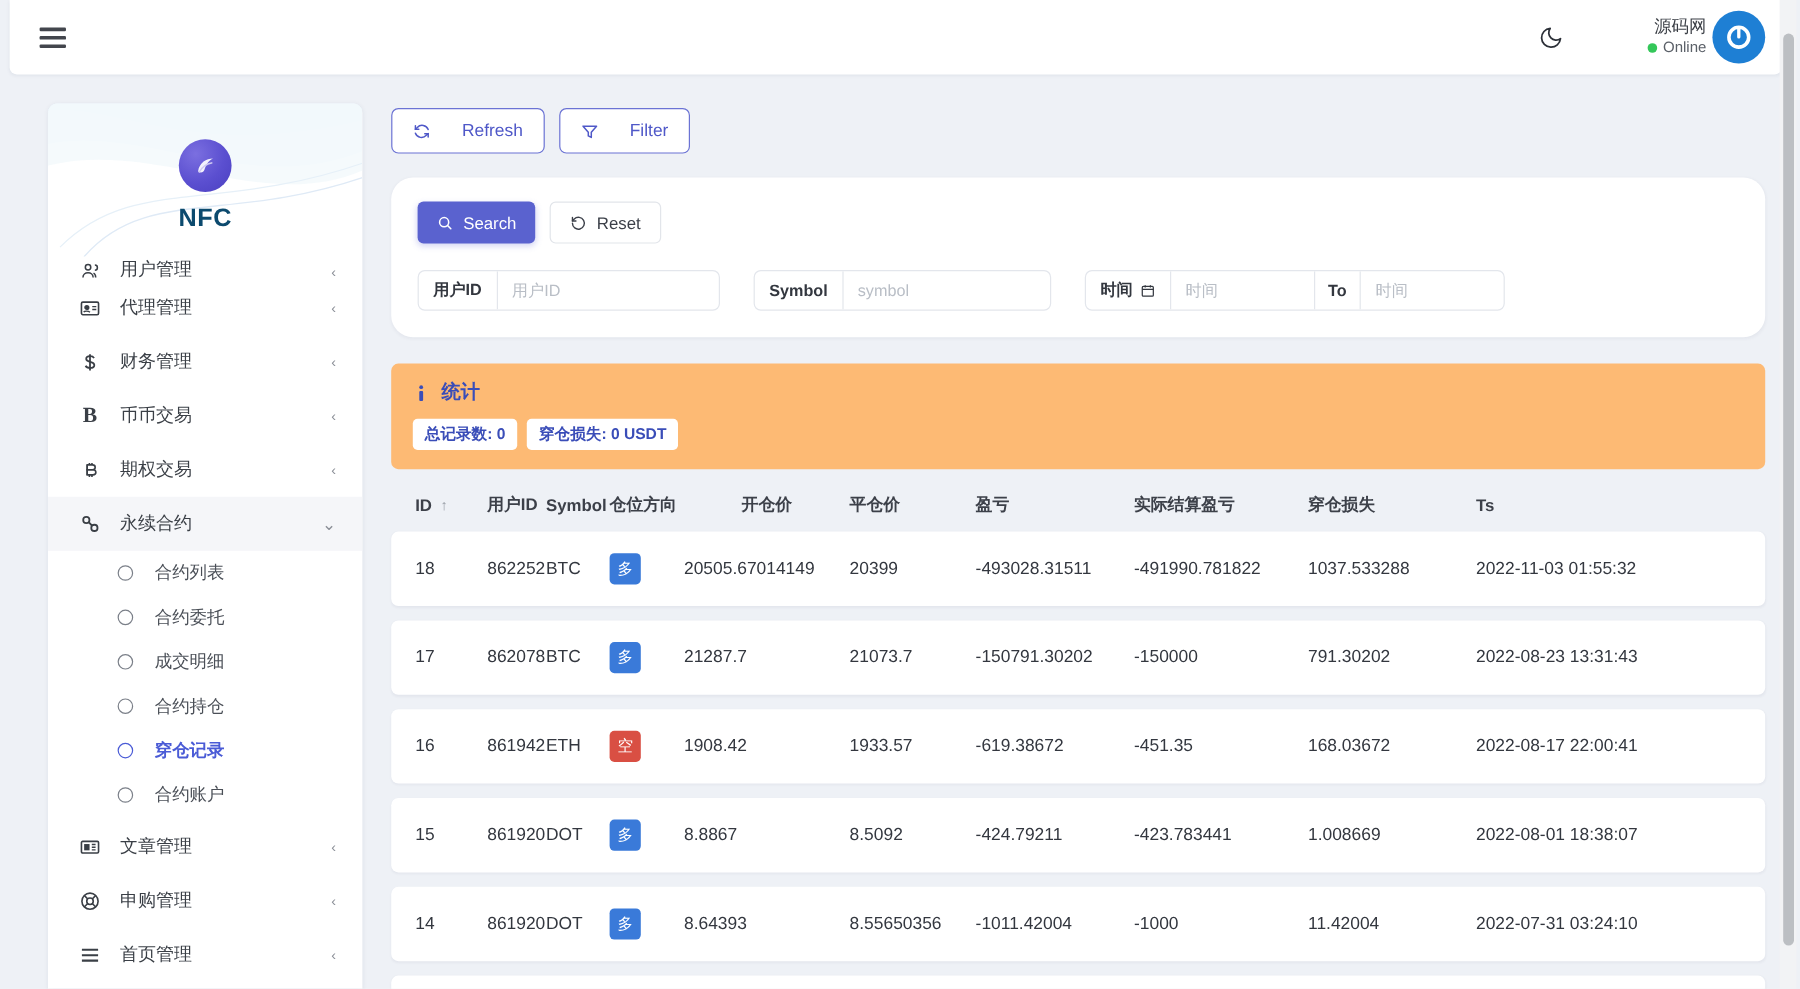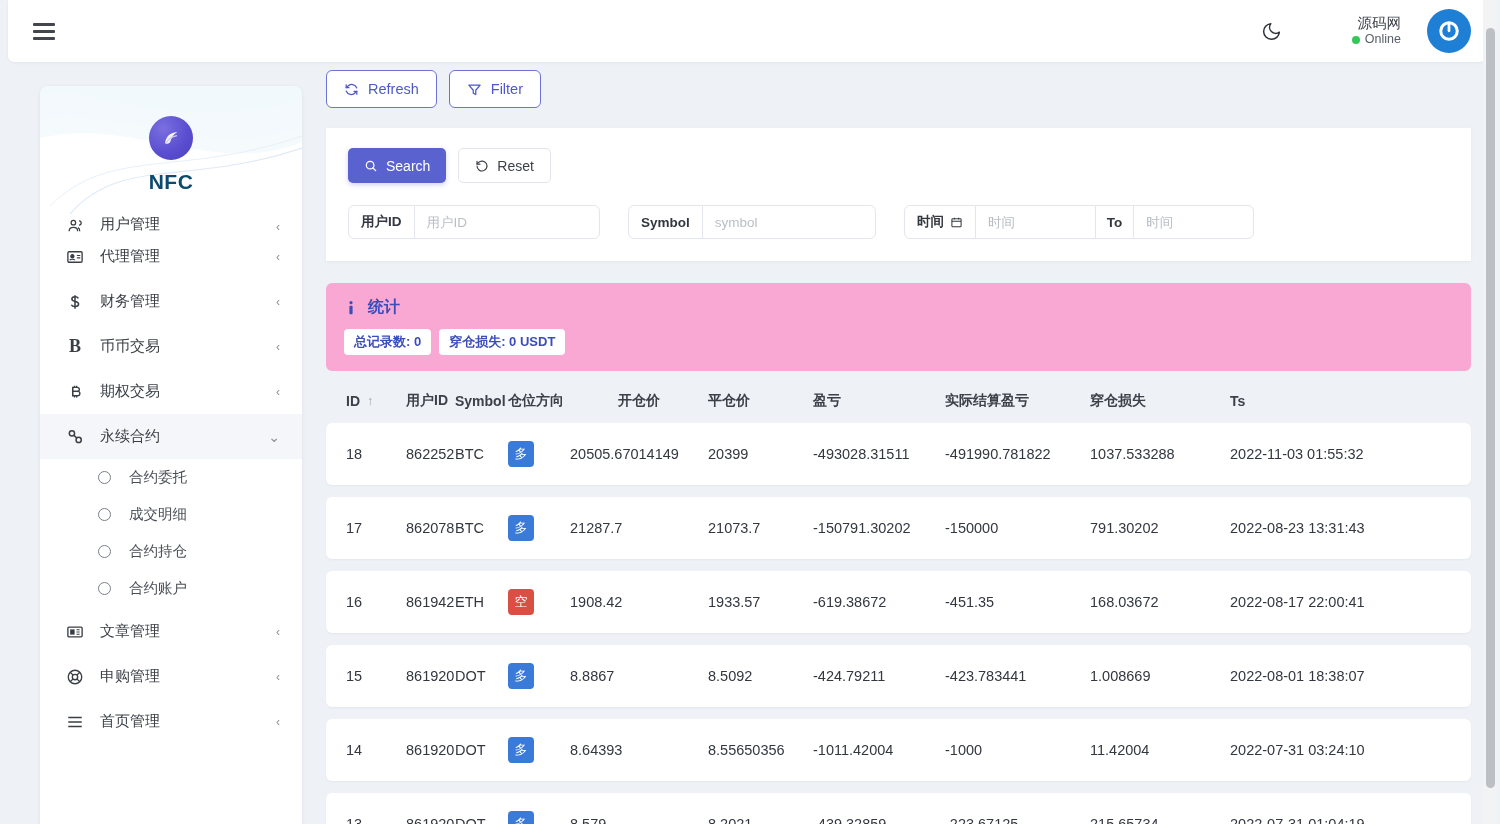--- a/index.html
+++ b/index.html
@@ -26,21 +26,21 @@
   }
   .hamburger i { display: block; height: 3px; background: #43464d; border-radius: 1px; }
   .topbar-right {
     margin-left: auto; display: flex; align-items: center; gap: 0;
     height: 100%; padding-right: 14px;
   }
   .moon-btn {
     width: 40px; height: 40px; display: flex; align-items: center; justify-content: center;
     cursor: pointer; margin-right: 60px;
   }
-  .user-block { display: flex; align-items: center; gap: 26px; }
+  .user-block { display: flex; align-items: center; gap: 5px; }
   .user-text { text-align: right; line-height: 1.25; }
   .user-name { font-size: 14.5px; color: #3b3f46; }
   .user-status {
     font-size: 12.5px; color: #5b6068;
     display: flex; align-items: center; justify-content: center; gap: 5px;
   }
   .dot-online {
     width: 8px; height: 8px; border-radius: 50%; background: #34c759; display: inline-block;
   }
   .avatar {
@@ -106,25 +106,26 @@
   .sub-item.active .sub-label { color: #4a5bd6; font-weight: bold; }
 
   
   .content {
     position: absolute; left: 326px; top: 70px; width: 1145px; height: 754px;
   }
   .toolbar { display: flex; gap: 12px; margin-bottom: 20px; }
   .btn-outline {
     height: 38px; padding: 0 17px; border: 1px solid #6b73d4; border-radius: 6px;
     background: #fff; color: #4f58c8; font-size: 14.5px;
-    display: flex; align-items: center; gap: 9px; cursor: pointer;
+    display: flex; align-items: center; gap: 26px; cursor: pointer;
     font-family: "Liberation Sans", sans-serif;
+    margin-top: 20px;
   }
   .panel {
-    background: #fff; border-radius: 0; padding: 20px 22px 22px 22px;
+    background: #fff; border-radius: 18px; padding: 20px 22px 22px 22px;
     box-shadow: 0 1px 3px rgba(30,40,70,.05);
   }
   .panel-actions { display: flex; gap: 12px; margin-bottom: 22px; }
   .btn-primary {
     height: 35px; padding: 0 16px; border-radius: 5px; border: none;
     background: #5a62cf; color: #fff; font-size: 14px;
     display: flex; align-items: center; gap: 8px; cursor: pointer;
     font-family: "Liberation Sans", sans-serif;
     box-shadow: 0 2px 5px rgba(90,98,207,.28);
   }
@@ -157,21 +158,21 @@
   }
   .f-user { width: 252px; }
   .f-user input { width: 100%; }
   .f-symbol { width: 248px; }
   .f-symbol input { width: 100%; }
   .f-time { width: 350px; }
   .f-time input { width: 110px; flex: 1; }
 
   
   .stats {
-    margin-top: 22px; background: #f9a8d4; border-radius: 6px;
+    margin-top: 22px; background: #fdba74; border-radius: 6px;
     padding: 14px 18px 16px 18px;
   }
   .stats-title {
     display: flex; align-items: center; gap: 10px;
     font-size: 16px; font-weight: bold; color: #3a4db8; margin-bottom: 11px;
   }
   .stats-badges { display: flex; gap: 8px; }
   .badge {
     background: #fff; border-radius: 4px; padding: 4px 10px;
     font-size: 13px; color: #3a4db8; font-weight: bold; white-space: nowrap;
@@ -340,29 +341,37 @@
             <path d="M10.2 10.6l3.2 3.2"></path>
           </svg>
         </span>
         <span class="menu-label">永续合约</span>
         <span class="menu-caret" style="font-size:14px;">⌄</span>
       </div>
 
       <div class="submenu">
         <div class="sub-item">
           <span class="sub-circle"></span>
+          <span class="sub-label">合约列表</span>
+        </div>
+        <div class="sub-item">
+          <span class="sub-circle"></span>
           <span class="sub-label">合约委托</span>
         </div>
         <div class="sub-item">
           <span class="sub-circle"></span>
           <span class="sub-label">成交明细</span>
         </div>
         <div class="sub-item">
           <span class="sub-circle"></span>
           <span class="sub-label">合约持仓</span>
+        </div>
+        <div class="sub-item active">
+          <span class="sub-circle"></span>
+          <span class="sub-label">穿仓记录</span>
         </div>
         <div class="sub-item">
           <span class="sub-circle"></span>
           <span class="sub-label">合约账户</span>
         </div>
       </div>
 
       <div class="menu-item">
         <span class="menu-icon">
           <svg width="18" height="18" viewBox="0 0 24 24" fill="none" stroke="#3a3f46" stroke-width="1.8">

